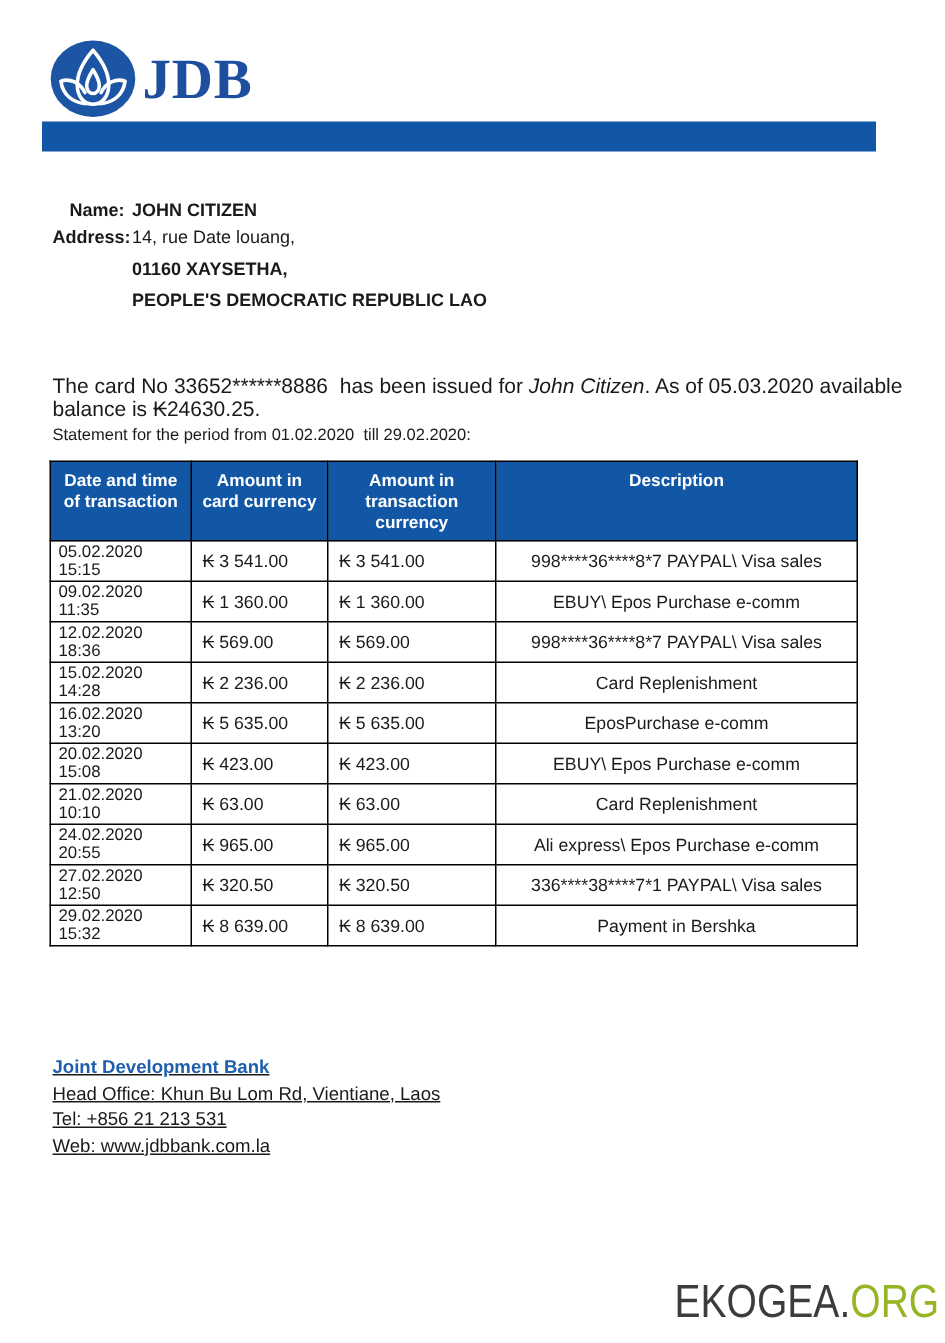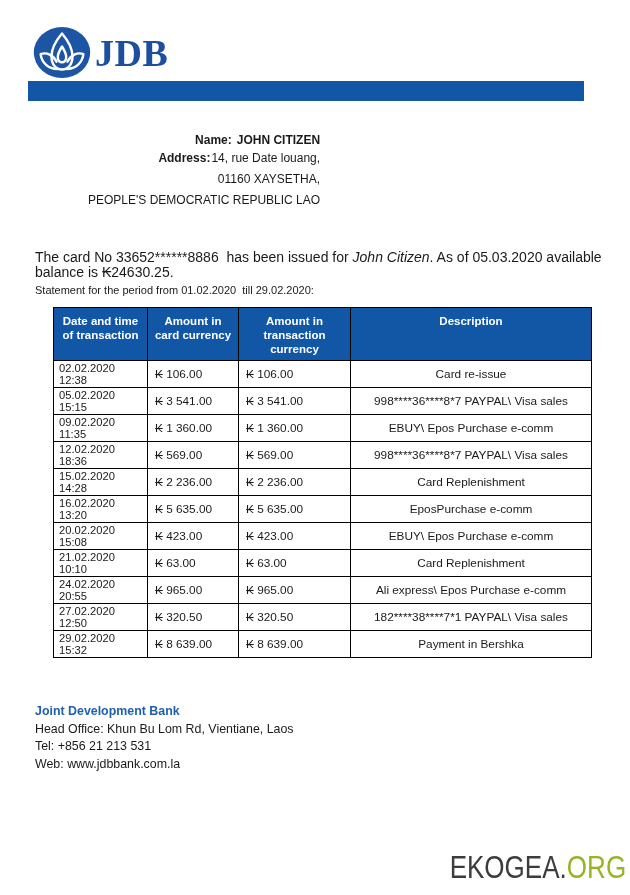--- a/index.html
+++ b/index.html
@@ -25,54 +25,53 @@
     font-family:Liberation Serif, serif;
     font-weight:bold;font-size:38px;line-height:1;color:var(--logo-text-blue);
     margin-left:4px;letter-spacing:0.5px;
   }
 
   
   .banner{position:absolute;left:28px;top:81px;width:556px;height:20px;background:var(--primary-blue);}
 
   
   .recipient{position:absolute;left:35px;top:131px;font-size:12px;}
-  .addr-row{display:flex;line-height:18px;justify-content:flex-end;}
-  .addr-row.gap{margin-top:3px;}
+  .addr-row{display:flex;line-height:18px;}
+  .addr-row.gap{margin-top:3px;font-weight:bold;}
   .addr-label{width:48px;text-align:right;font-weight:bold;flex:0 0 48px;}
   .addr-value{margin-left:5px;}
   .addr-value.bold{font-weight:bold;}
 
   
   .intro-card{position:absolute;left:35px;top:250px;width:570px;font-size:14px;line-height:15px;white-space:pre-wrap;}
   .intro-card .italic{font-style:italic;}
   .intro-period{position:absolute;left:35px;top:284px;width:560px;font-size:11px;white-space:pre-wrap;}
 
   
   .tx-table{
     position:absolute;left:33px;top:307px;width:538px;
     border-collapse:collapse;table-layout:fixed;
     border:1.5px solid #000;
-    margin-left:20px;
   }
   .tx-table th,.tx-table td{border:1px solid #000;}
   .tx-table th{
     background:var(--primary-blue);color:#fff;font-weight:bold;
     font-size:11.5px;line-height:14px;text-align:center;vertical-align:top;
     padding:6px 4px 4px;
   }
   .tx-table td{
     height:20px;font-size:11.8px;vertical-align:middle;
     padding:1px 4px;background:#fff;
   }
   .tx-table td.c0{font-size:11.2px;padding-left:5px;}
   .tx-table td.c1,.tx-table td.c2{padding-left:7px;}
   .tx-table td.c3{text-align:center;}
 
   
-  .footer{position:absolute;left:35px;top:703px;font-size:12.4px;line-height:17.5px;}
+  .footer{position:absolute;left:35px;top:703px;font-size:12.4px;line-height:17.5px;text-decoration:underline;}
   .footer .bank-name{color:var(--footer-link-blue);font-weight:bold;}
 
   
   .watermark{
     position:absolute;right:4px;top:852px;font-size:31px;line-height:1;
     letter-spacing:0px;white-space:nowrap;
     transform:scaleX(0.84);transform-origin:right center;
     font-family:"Liberation Sans","DejaVu Sans",sans-serif;
   }
   .watermark .wm-dark{color:var(--watermark-dark);}
@@ -131,26 +130,20 @@
     <thead>
       <tr>
         <th>Date and time of transaction</th>
         <th>Amount in card currency</th>
         <th>Amount in transaction currency</th>
         <th>Description</th>
       </tr>
     </thead>
     <tbody>
         <tr>
-          <td class="c0">02.02.2020 12:38</td>
-          <td class="c1">₭ 106.00</td>
-          <td class="c2">₭ 106.00</td>
-          <td class="c3">Card re-issue</td>
-        </tr>
-        <tr>
           <td class="c0">05.02.2020 15:15</td>
           <td class="c1">₭ 3 541.00</td>
           <td class="c2">₭ 3 541.00</td>
           <td class="c3">998****36****8*7 PAYPAL\ Visa sales</td>
         </tr>
         <tr>
           <td class="c0">09.02.2020 11:35</td>
           <td class="c1">₭ 1 360.00</td>
           <td class="c2">₭ 1 360.00</td>
           <td class="c3">EBUY\ Epos Purchase e-comm</td>
@@ -188,21 +181,21 @@
         <tr>
           <td class="c0">24.02.2020 20:55</td>
           <td class="c1">₭ 965.00</td>
           <td class="c2">₭ 965.00</td>
           <td class="c3">Ali express\ Epos Purchase e-comm</td>
         </tr>
         <tr>
           <td class="c0">27.02.2020 12:50</td>
           <td class="c1">₭ 320.50</td>
           <td class="c2">₭ 320.50</td>
-          <td class="c3">182****38****7*1 PAYPAL\ Visa sales</td>
+          <td class="c3">336****38****7*1 PAYPAL\ Visa sales</td>
         </tr>
         <tr>
           <td class="c0">29.02.2020 15:32</td>
           <td class="c1">₭ 8 639.00</td>
           <td class="c2">₭ 8 639.00</td>
           <td class="c3">Payment in Bershka</td>
         </tr>
       </tbody>
   </table>
 

